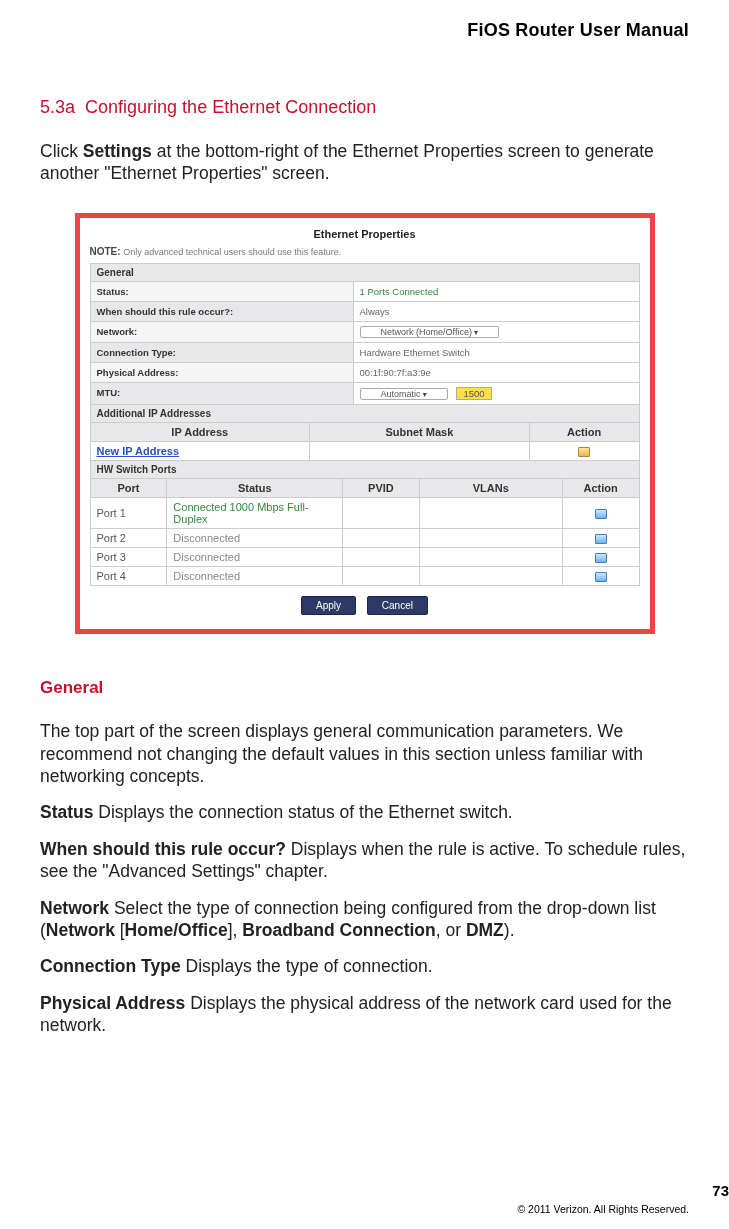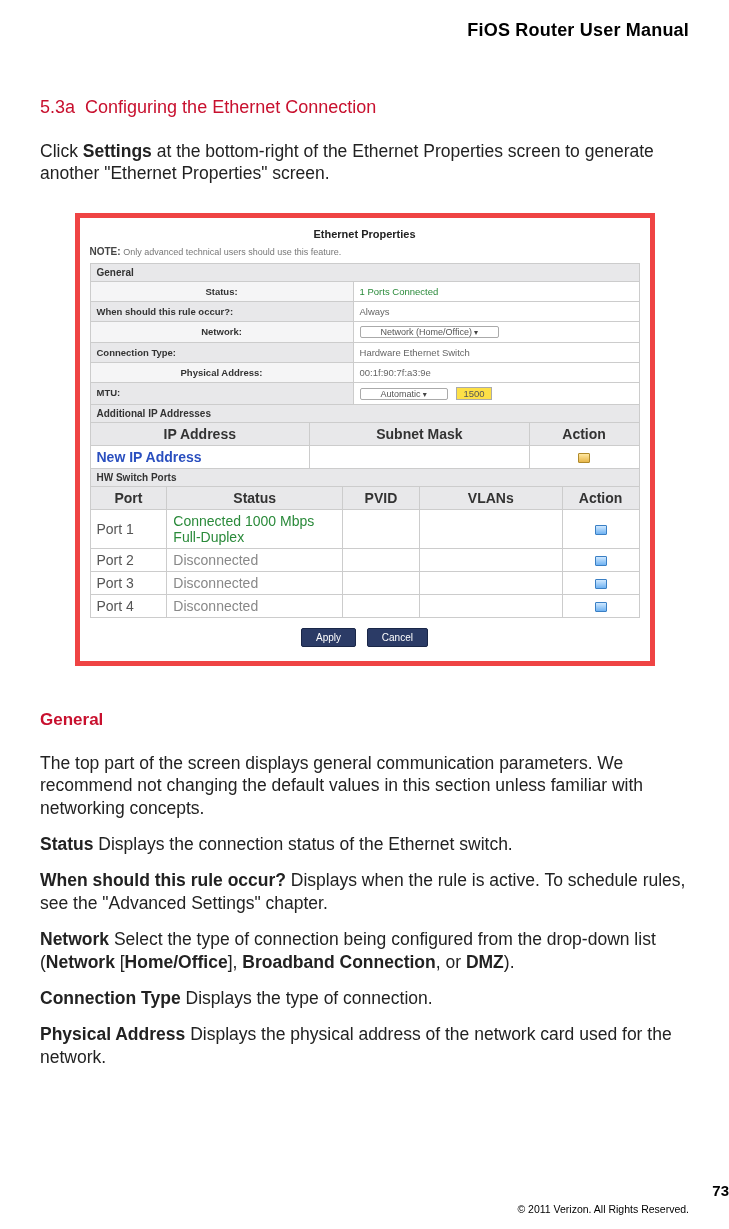--- a/index.html
+++ b/index.html
@@ -82,21 +82,21 @@
     border-bottom: none;
   }
   .ss-row {
     display: flex;
     border: 1px solid #ccc;
     border-top: none;
     font-size: 9.5px;
   }
   .ss-row > div { padding: 4px 6px; }
   .ss-label { width: 48%; background: #e8e8ea; font-weight: 700; color: #333; border-right: 1px solid #ccc;}
-  .ss-label.light { background: #f5f5f6; text-align: center; }
+  .ss-label.light { background: #f5f5f6; }
   .ss-value { flex: 1; color: #666; }
   .ss-value.green { color: #2a8a3a; }
   .ss-value .dropdown {
     display: inline-block;
     border: 1px solid #aaa;
     padding: 0 20px;
     font-size: 9px;
     color: #555;
     background: #fff;
     border-radius: 2px;
@@ -107,31 +107,31 @@
     border: 1px solid #aaa;
     padding: 0 6px;
     margin-left: 6px;
     background: #fde047;
     color: #555;
     min-width: 36px;
   }
   .ss-iptable, .ss-porttable {
     width: 100%;
     border-collapse: collapse;
-    font-size: 14px;
+    font-size: 11px;
     padding-left: 20px;
   }
   .ss-iptable th, .ss-iptable td,
   .ss-porttable th, .ss-porttable td {
     border: 1px solid #ccc;
     padding: 3px 6px;
     text-align: left;
   }
   .ss-iptable th, .ss-porttable th { background: #e8e8ea; color: #333; font-weight: 700; text-align: center;}
-  .ss-iptable td.link { color: #2a4fbf; font-weight: 700; }
+  .ss-iptable td.link { color: #2a4fbf; font-weight: 700; text-decoration: underline; }
   .ss-porttable td.port-name { color: #555; }
   .ss-porttable td.status-green { color: #2a8a3a; }
   .ss-porttable td.status-grey { color: #888; }
   .action-icon {
     display: inline-block;
     width: 12px; height: 10px;
     background: linear-gradient(#ffe7a0,#e7b64a);
     border: 1px solid #b08a2a;
     border-radius: 1px;
     vertical-align: middle;

